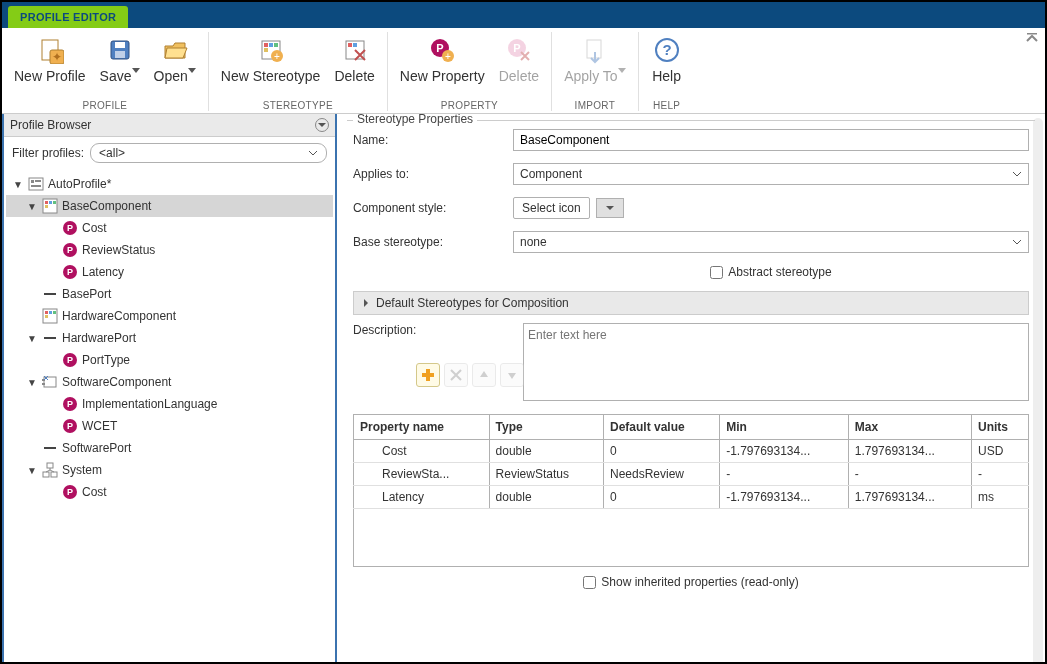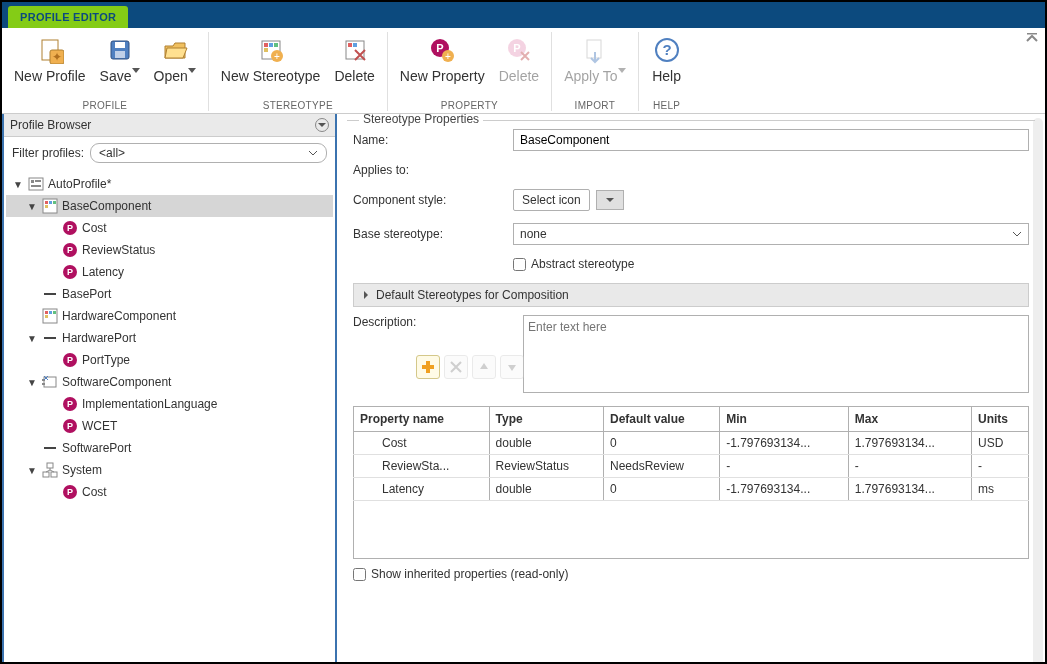--- a/index.html
+++ b/index.html
@@ -26,30 +26,30 @@
 .tree-row { display: flex; align-items: center; height: 22px; padding-left: 6px; cursor: pointer; white-space: nowrap; }
 .tree-row.selected { background: #d6d6d6; }
 .tree-toggle { width: 12px; text-align: center; font-size: 10px; color: #444; }
 .tree-icon { width: 16px; height: 16px; display: flex; align-items: center; justify-content: center; margin: 0 4px; }
 .tree-label { font-size: 12px; }
 .p-badge { width: 14px; height: 14px; background: #b01060; border-radius: 7px; color: #fff; font-size: 9px; font-weight: bold; display: flex; align-items: center; justify-content: center; }
 .dash { width: 12px; height: 2px; background: #444; }
 .right-panel { flex: 1; padding: 6px 10px 6px 10px; position: relative; overflow: hidden; }
 .scroll-indicator { position: absolute; right: 2px; top: 4px; bottom: 4px; width: 10px; background: #eee; border-radius: 5px; }
 .fieldset-box { border-top: 1px solid #ccc; padding-top: 8px; position: relative; }
-.fieldset-box .legend-txt { position: absolute; top: -9px; left: 6px; background: #fff; padding: 0 4px; font-size: 12px; color: #444; margin-left: 6px; }
+.fieldset-box .legend-txt { position: absolute; top: -9px; left: 6px; background: #fff; padding: 0 4px; font-size: 12px; color: #444; }
 .form-row { display: flex; align-items: center; margin-bottom: 12px; padding: 0 6px; }
 .form-label { width: 160px; font-size: 12px; color: #333; }
 .form-value { flex: 1; }
 .text-input { width: 100%; border: 1px solid #b0b0b0; padding: 3px 6px; font-size: 12px; background: #fff; }
 .select-input { width: 100%; border: 1px solid #b0b0b0; padding: 3px 6px; font-size: 12px; background: #fff; display: flex; justify-content: space-between; align-items: center; cursor: pointer; }
 .select-icon-btn { display: inline-flex; align-items: center; gap: 6px; }
 .btn-like { border: 1px solid #b0b0b0; padding: 3px 8px; font-size: 12px; background: #fff; cursor: pointer; border-radius: 2px; }
 .swatch { width: 28px; height: 20px; border: 1px solid #b0b0b0; background: #e0e0e0; display: inline-flex; align-items: center; justify-content: center; cursor: pointer; }
-.checkbox-row { display: flex; align-items: center; gap: 5px; font-size: 12px; }
+.checkbox-row { display: flex; align-items: center; gap: 5px; font-size: 12px; justify-content: center; }
 .checkbox-row input { width: 13px; height: 13px; }
 .expander { border: 1px solid #ccc; background: #e9e9e9; padding: 4px 8px; font-size: 12px; margin: 8px 6px; cursor: pointer; display: flex; align-items: center; gap: 6px; }
 .desc-row { display: flex; padding: 0 6px; gap: 10px; margin-bottom: 10px; }
 .desc-left { display: flex; flex-direction: row; justify-content: space-between; width: 160px; }
 .desc-text { flex: 1; }
 .textarea { width: 100%; height: 78px; border: 1px solid #b0b0b0; padding: 4px; font-size: 12px; background: #fff; color: #888; resize: none; }
 .tb-row { display: flex; gap: 4px; margin-top: 40px; }
 .tb-btn { width: 24px; height: 24px; border: 1px solid #d4c88a; background: #fffbe6; border-radius: 3px; display: flex; align-items: center; justify-content: center; cursor: pointer; font-size: 13px; }
 .tb-btn.disabled { opacity: 0.4; border-color: #ccc; background: #f6f6f6; cursor: default; }
 .prop-table { width: calc(100% - 12px); margin: 0 6px; border: 1px solid #b0b0b0; border-collapse: collapse; font-size: 12px; }
@@ -364,20 +364,28 @@
     <div class="fieldset-box">
       <span class="legend-txt">Stereotype Properties</span>
 
       <div class="form-row">
         <div class="form-label">Name:</div>
         <div class="form-value"><input class="text-input" value="BaseComponent" style=""></div>
       </div>
 
       <div class="form-row">
         <div class="form-label">Applies to:</div>
+        <div class="form-value">
+          <div class="select-input">
+            <span>Component</span>
+            <svg width="10" height="10">
+                <path d="M1 3 L5 7 L9 3" stroke="#555" fill="none"></path>
+              </svg>
+          </div>
+        </div>
       </div>
 
       <div class="form-row">
         <div class="form-label">Component style:</div>
         <div class="form-value">
           <span class="select-icon-btn">
             <span class="btn-like">Select icon</span>
             <span class="swatch">
               <svg width="8" height="8">
                   <path d="M0 2 L4 6 L8 2" fill="#555"></path>

